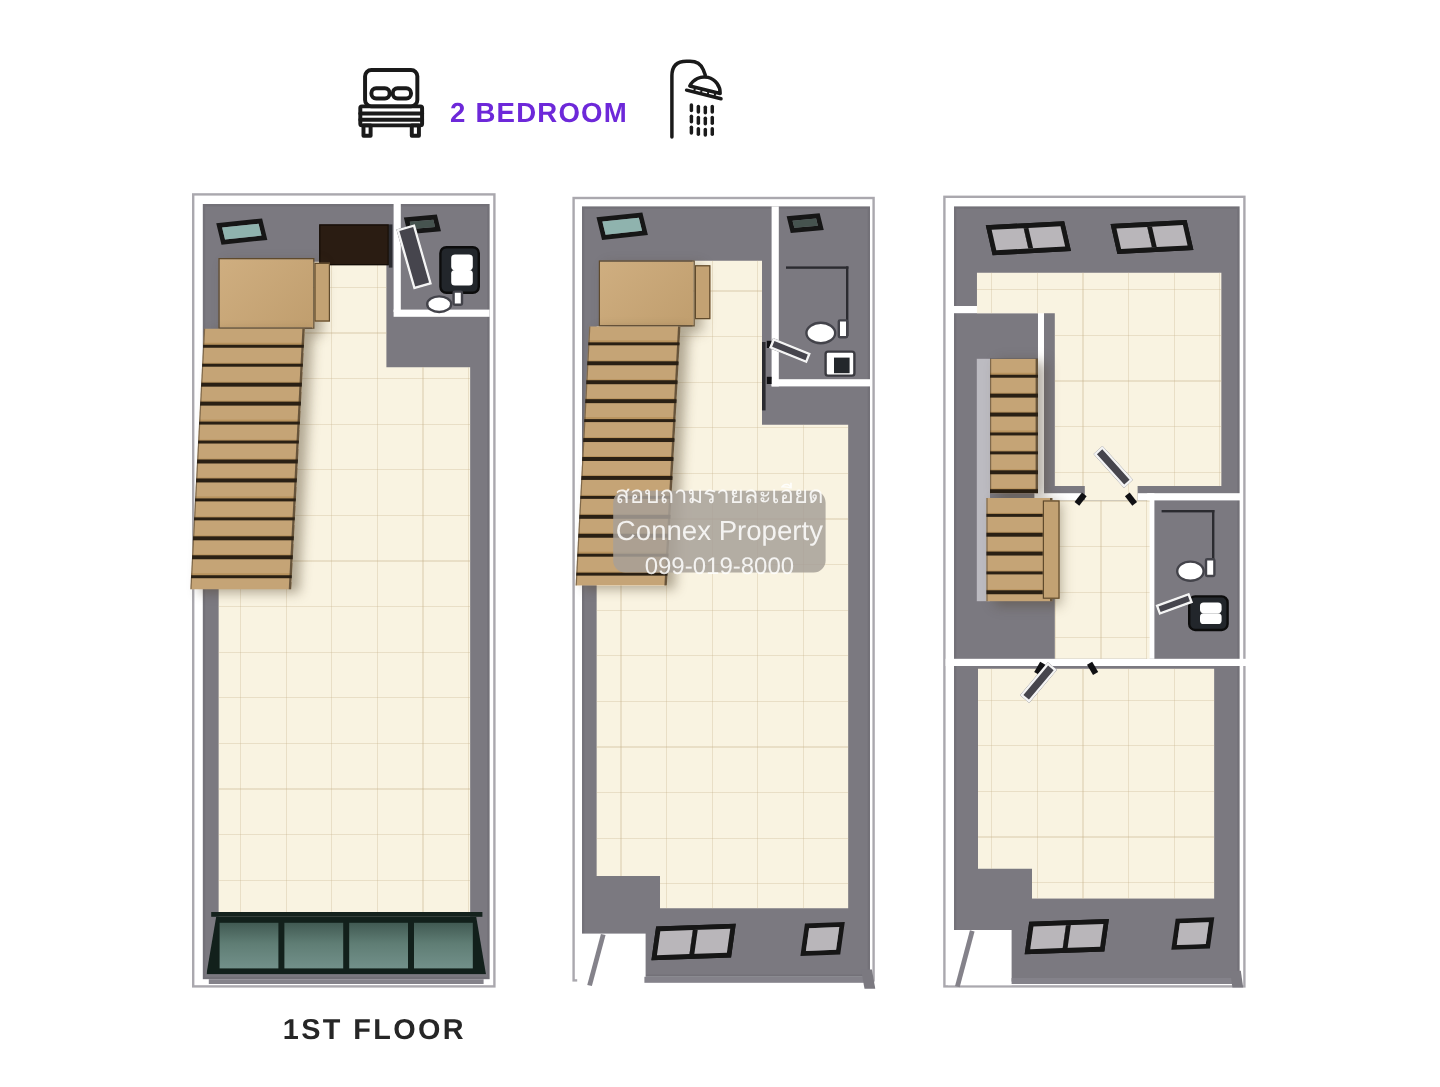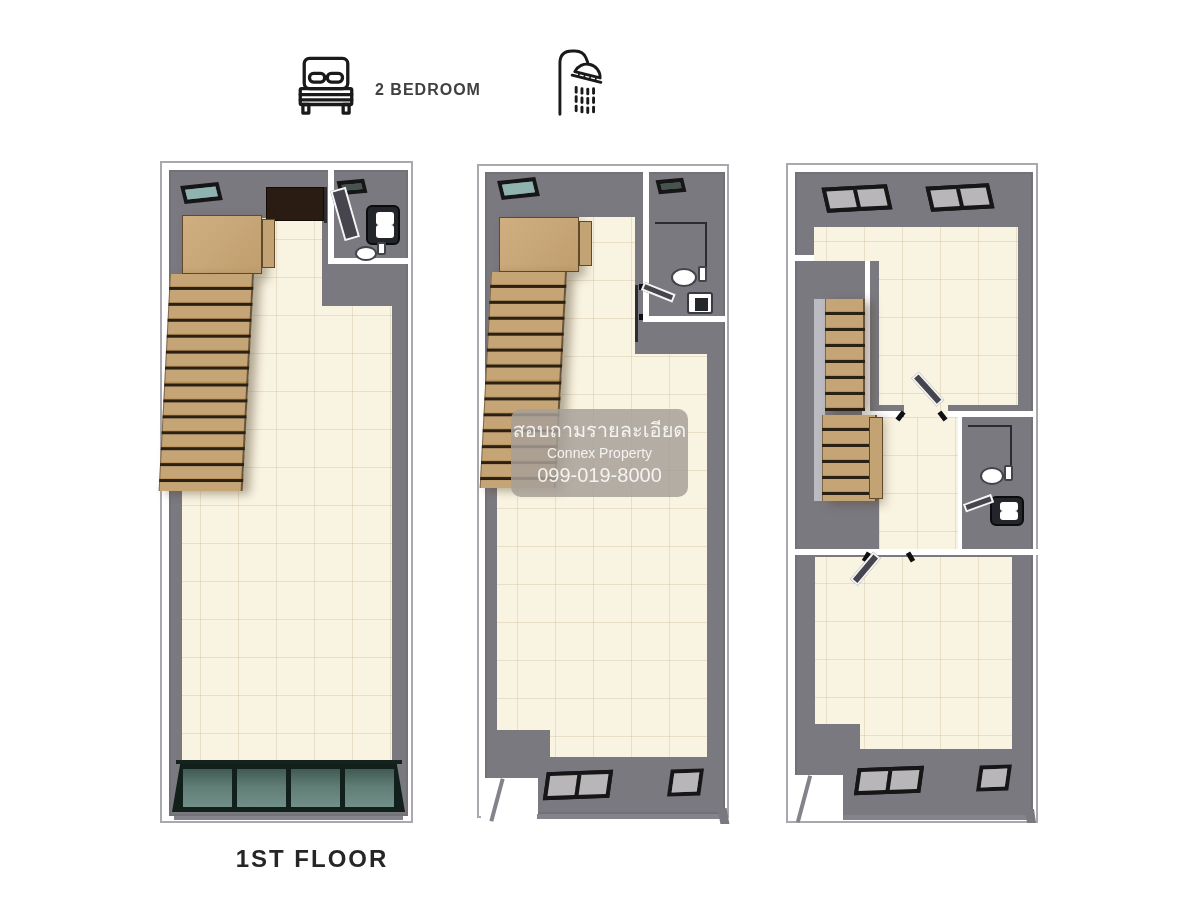--- a/index.html
+++ b/index.html
@@ -37,26 +37,26 @@
   .door-dark{position:absolute;background:#2a1c12;border:1px solid #140d07}
   .glassdoor{position:absolute;background:#12201b;clip-path:polygon(3.5% 0,96.5% 0,100% 100%,0 100%);
         display:flex;padding:5px 11px;gap:5px}
   .glassdoor i{flex:1;background:linear-gradient(180deg,#415a53,#5f7d74 45%,#72908a)}
   .notch{position:absolute;background:#fff}
   .diag{position:absolute;background:#84828a}
   .lip{position:absolute;background:#84828a}
   .foot{position:absolute;background:var(--wall,#7b7980)}
   .flabel{position:absolute;transform:translateX(-50%);font-weight:700;font-size:24px;
         letter-spacing:2px;color:var(--label-text,#262626);white-space:nowrap}
-  .hlabel{position:absolute;font-weight:700;font-size:16px;letter-spacing:1px;color:#404040;white-space:nowrap}
+  .hlabel{position:absolute;font-weight:700;font-size:23px;letter-spacing:1px;color:#6d28d9;white-space:nowrap}
   .icon svg{stroke:#1a1a1a;stroke-width:5;fill:none;stroke-linecap:round;stroke-linejoin:round}
   .wm{position:absolute;background:rgba(167,160,152,.85);border-radius:10px;z-index:40;
       display:flex;flex-direction:column;justify-content:center;align-items:center}
   .wm div{color:rgba(255,255,255,.85);text-align:center;line-height:1.35}
-  .wm .l1{font-size:20px}.wm .l2{font-size:14px}.wm .l3{font-size:20px}
+  .wm .l1{font-size:20px}.wm .l2{font-size:23px}.wm .l3{font-size:20px}
 </style>
 </head>
 <body>
 
 <div class="canvas">
 
   <div class="abs icon" style="left:293px;top:52px;width:66px;height:68px">
     <svg viewBox="0 0 100 100" width="66" height="68">
       <rect x="17" y="8" width="66" height="46" rx="8"></rect>
       <rect x="25" y="31" width="23" height="13" rx="6"></rect>
@@ -213,21 +213,21 @@
     <div class="win" style="left:190px;top:600px;width:32px;height:26px;transform:skewX(-10deg) rotate(-2deg)">
         <i></i>
       </div>
     <div class="notch" style="left:2px;top:610px;width:53px;height:46px">
       <div class="diag" style="left:12px;top:0;width:4px;height:48px;transform:rotate(15deg)"></div>
     </div>
     <div class="lip" style="left:55px;top:650px;width:191px;height:5px"></div>
     <div class="foot" style="left:238px;top:644px;width:9px;height:14px;transform:skewX(8deg)"></div>
   </div>
 
-  <div class="wm" style="left:511px;top:409px;width:177px;height:88px">
+  <div class="wm" style="left:511px;top:409px;width:177px;height:68px">
     <div class="l1">สอบถามรายละเอียด</div>
     <div class="l2">Connex Property</div>
     <div class="l3">099-019-8000</div>
   </div>
 
   <div class="flabel" style="left:312px;top:845px">1ST FLOOR</div>
 
 </div>
 
 </body></html>

